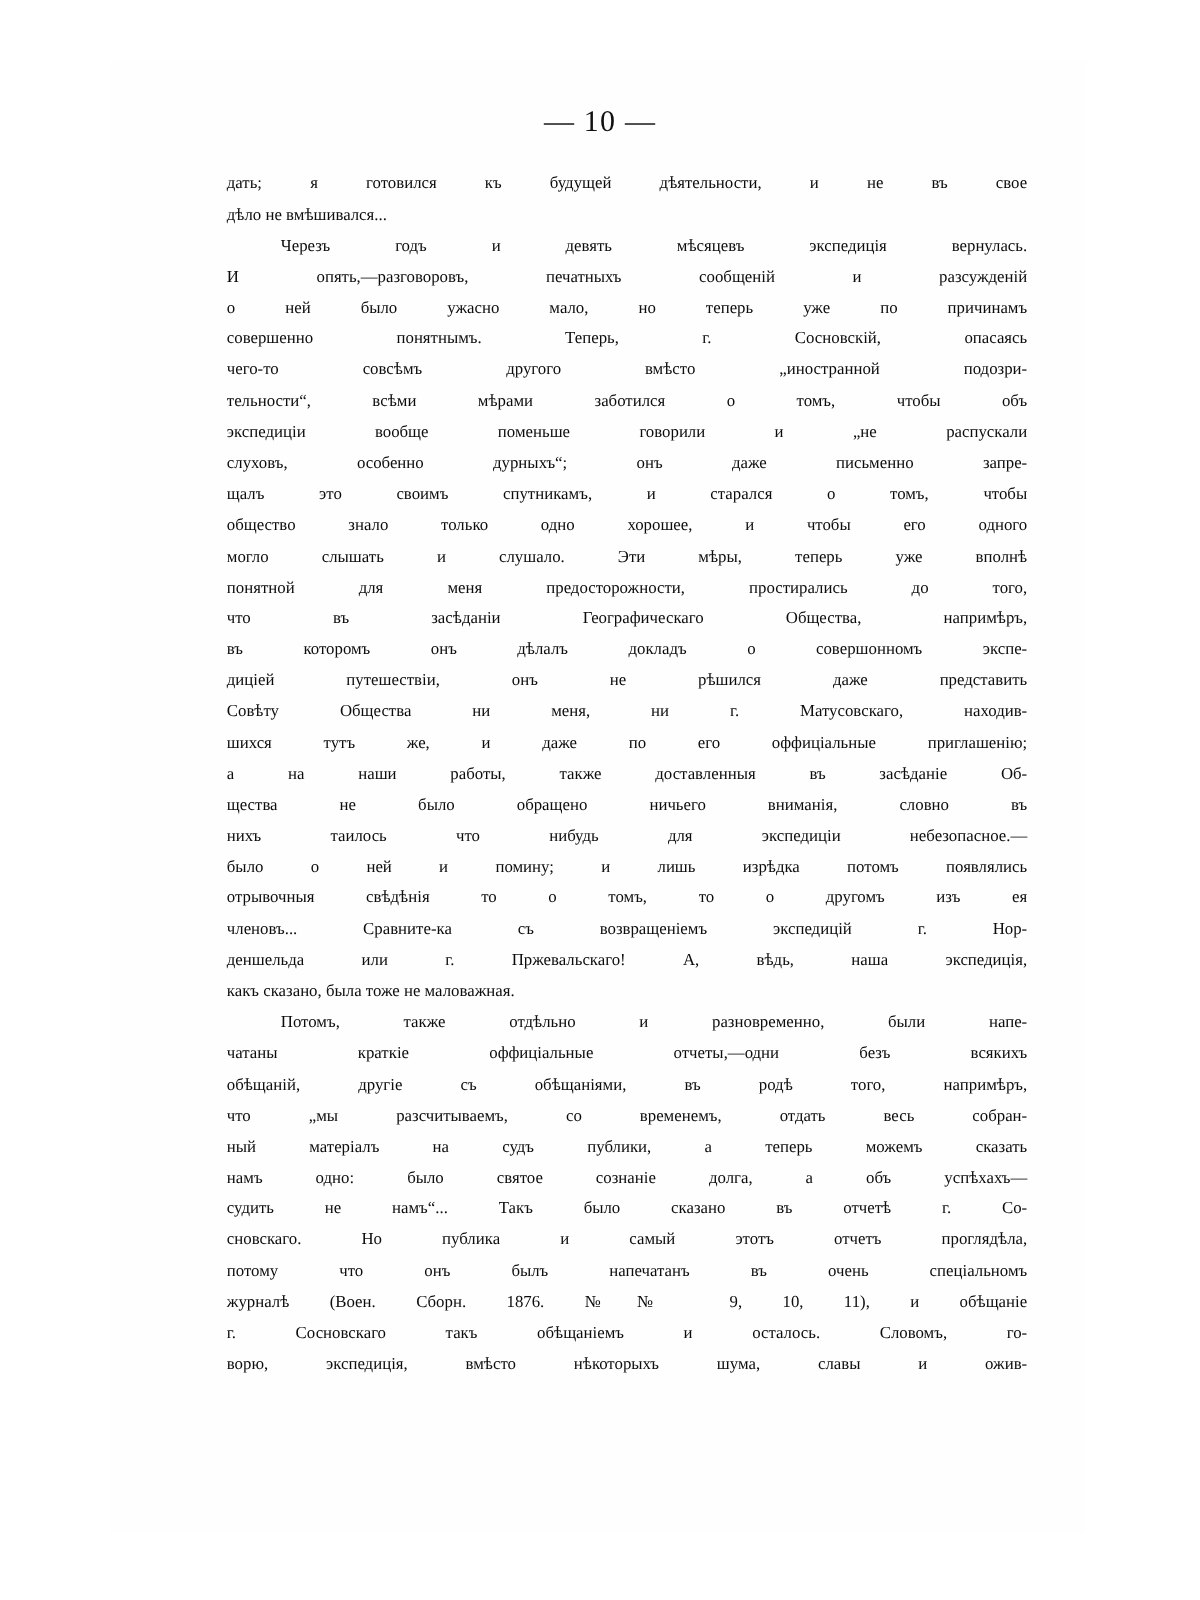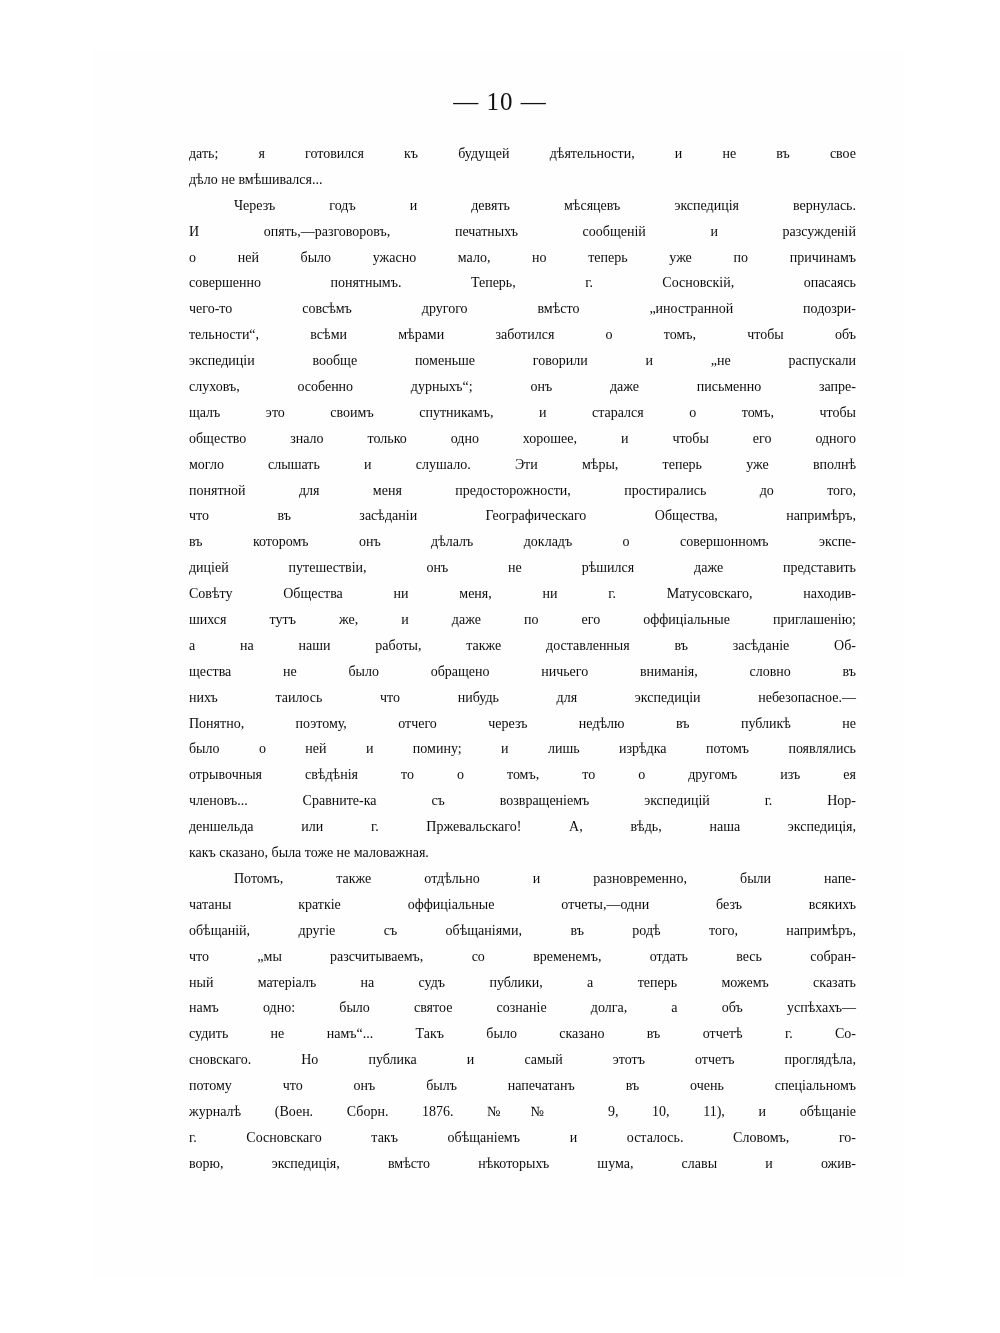--- a/index.html
+++ b/index.html
@@ -51,21 +51,20 @@
     <span class="line">могло слышать и слушало. Эти мѣры, теперь уже вполнѣ</span>
     <span class="line">понятной для меня предосторожности, простирались до того,</span>
     <span class="line">что въ засѣданіи Географическаго Общества, напримѣръ,</span>
     <span class="line">въ которомъ онъ дѣлалъ докладъ о совершонномъ экспе-</span>
     <span class="line">дицiей путешествіи, онъ не рѣшился даже представить</span>
     <span class="line">Совѣту Общества ни меня, ни г. Матусовскаго, находив-</span>
     <span class="line">шихся тутъ же, и даже по его оффиціальные приглашенію;</span>
     <span class="line">а на наши работы, также доставленныя въ засѣданіе Об-</span>
     <span class="line">щества не было обращено ничьего вниманія, словно въ</span>
     <span class="line">нихъ таилось что нибудь для экспедиціи небезопасное.—</span>
-    <span class="line">Понятно, поэтому, отчего черезъ недѣлю въ публикѣ не</span>
     <span class="line">было о ней и помину; и лишь изрѣдка потомъ появлялись</span>
     <span class="line">отрывочныя свѣдѣнія то о томъ, то о другомъ изъ ея</span>
     <span class="line">членовъ... Сравните-ка съ возвращеніемъ экспедицій г. Нор-</span>
     <span class="line">деншельда или г. Пржевальскаго! А, вѣдь, наша экспедиція,</span>
     <span class="line last">какъ сказано, была тоже не маловажная.</span>
     <span class="line indent">Потомъ, также отдѣльно и разновременно, были напе-</span>
     <span class="line">чатаны краткіе оффиціальные отчеты,—одни безъ всякихъ</span>
     <span class="line">обѣщаній, другіе съ обѣщаніями, въ родѣ того, напримѣръ,</span>
     <span class="line">что „мы разсчитываемъ, со временемъ, отдать весь собран-</span>
     <span class="line">ный матеріалъ на судъ публики, а теперь можемъ сказать</span>

